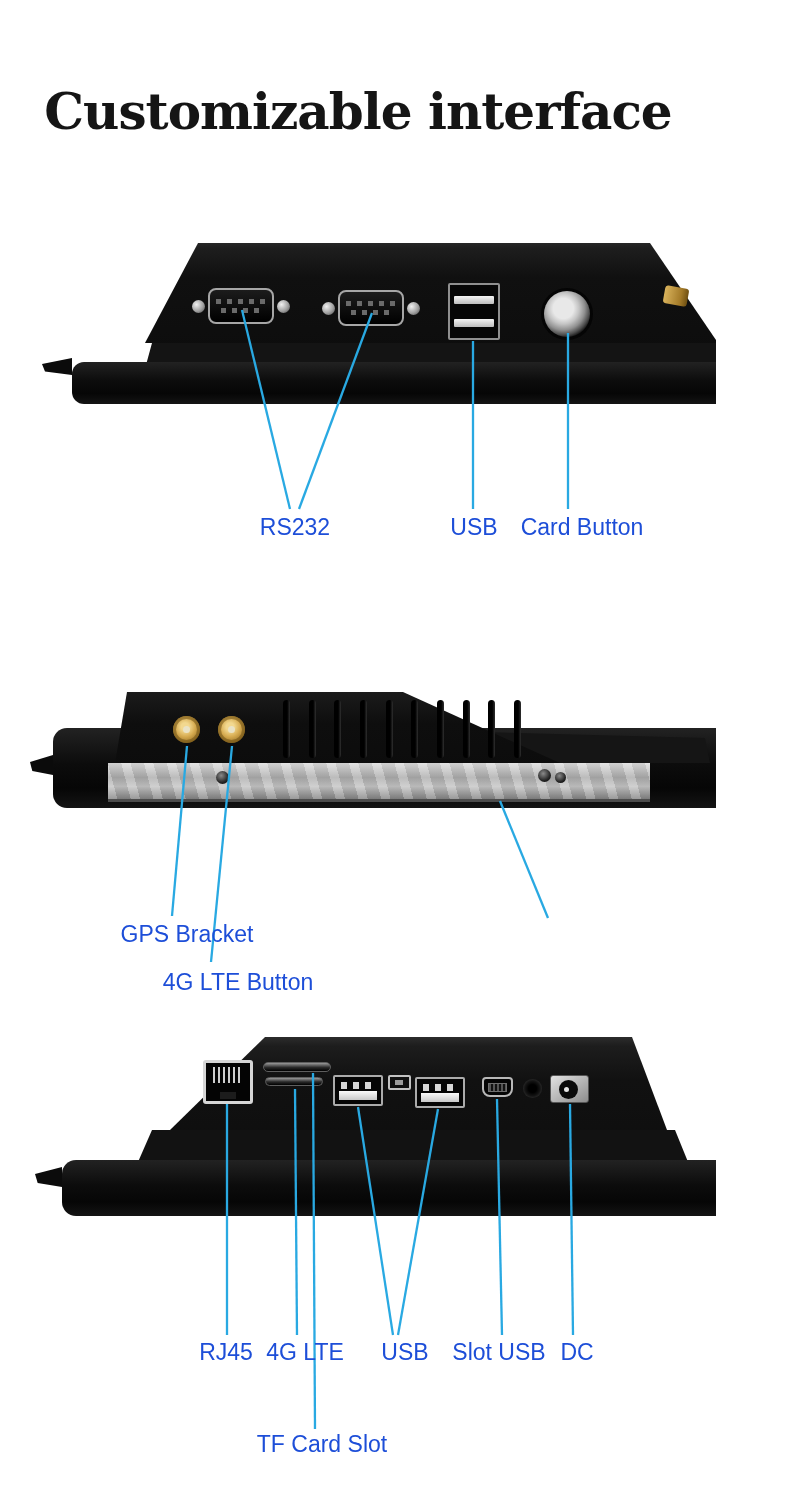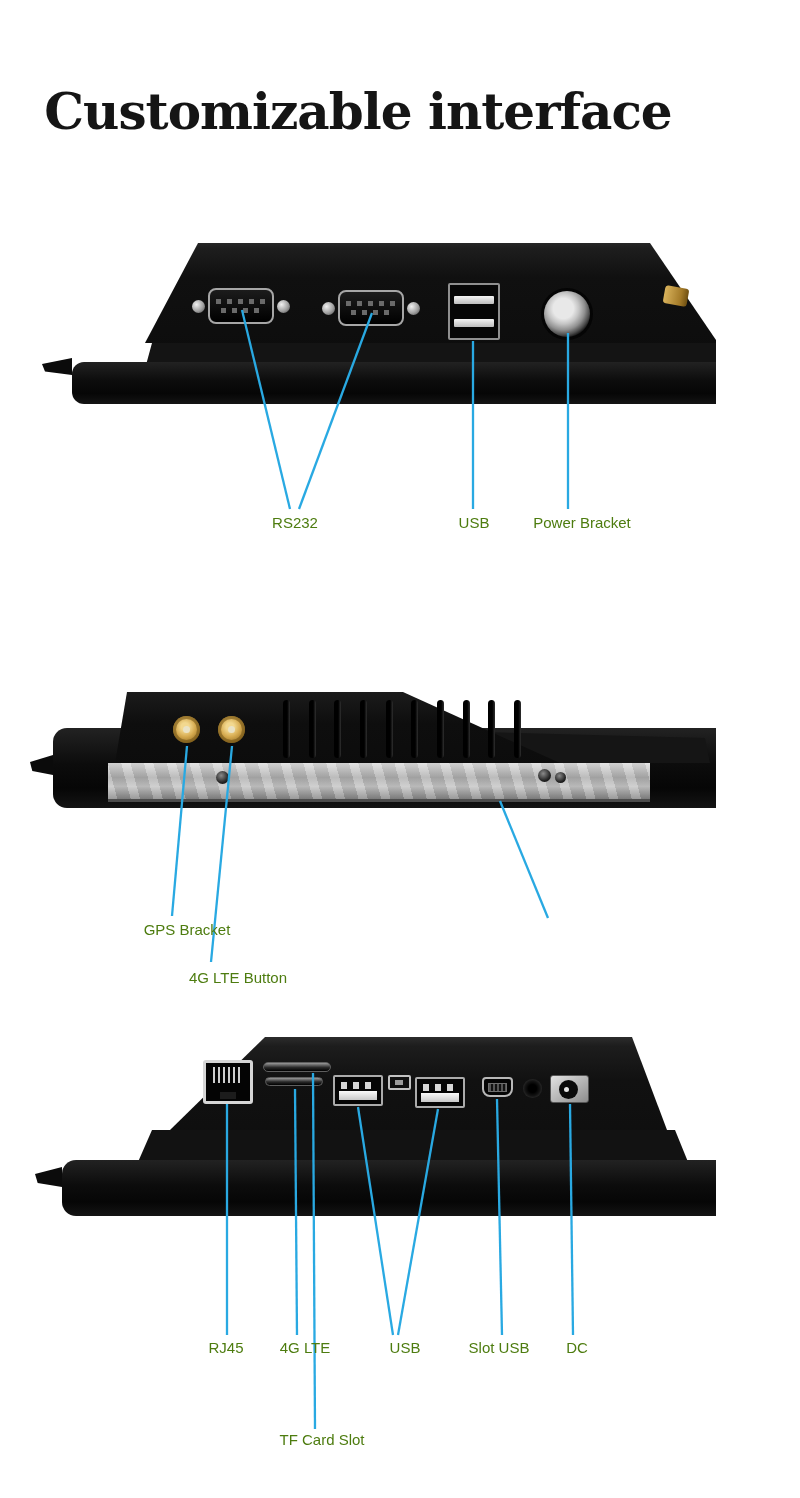--- a/index.html
+++ b/index.html
@@ -87,21 +87,21 @@
         background:radial-gradient(circle,#000 0 30%,#131313 55%,#2f2f2f 78%,#0a0a0a 100%);}
   .dcjack{position:absolute;width:39px;height:28px;border:1px solid #555;border-radius:3px;
         box-sizing:border-box;background:linear-gradient(145deg,#e2e2e2,#8d8d8d);}
   .dcjack::before{content:"";position:absolute;left:8px;top:4px;width:19px;height:19px;border-radius:50%;
         background:#0a0a0a;}
   .dcjack::after{content:"";position:absolute;left:13px;top:11px;width:5px;height:5px;border-radius:50%;
         background:#e6e6e6;}
   
   #callout-svg{position:absolute;left:0;top:0;z-index:5;pointer-events:none;}
   .callout-label{position:absolute;transform:translateX(-50%);z-index:6;white-space:nowrap;
-        font-size:15px;color:#4d7c0f;}
+        font-size:23px;color:#1d4ed8;}
 </style>
 </head>
 <body>
 
 <div class="canvas">
 
   <h1 class="title">Customizable interface</h1>
 
   <div class="device" style="left:40px;top:232px;width:720px;height:178px">
     <div class="boxface d1-box"></div>
@@ -190,21 +190,21 @@
       <line x1="295" y1="1089" x2="297" y2="1335" stroke="#29a9e2" stroke-width="2.3"></line>
       <line x1="313" y1="1073" x2="315" y2="1429" stroke="#29a9e2" stroke-width="2.3"></line>
       <line x1="358" y1="1107" x2="393" y2="1335" stroke="#29a9e2" stroke-width="2.3"></line>
       <line x1="438" y1="1109" x2="398" y2="1335" stroke="#29a9e2" stroke-width="2.3"></line>
       <line x1="497" y1="1099" x2="502" y2="1335" stroke="#29a9e2" stroke-width="2.3"></line>
       <line x1="570" y1="1104" x2="573" y2="1335" stroke="#29a9e2" stroke-width="2.3"></line>
     </svg>
 
   <span class="callout-label" style="left:295px;top:514px">RS232</span>
   <span class="callout-label" style="left:474px;top:514px">USB</span>
-  <span class="callout-label" style="left:582px;top:514px">Power Bracket</span>
+  <span class="callout-label" style="left:582px;top:514px">Card Button</span>
 
   <span class="callout-label" style="left:187px;top:921px">GPS Bracket</span>
   <span class="callout-label" style="left:238px;top:969px">4G LTE Button</span>
 
   <span class="callout-label" style="left:226px;top:1339px">RJ45</span>
   <span class="callout-label" style="left:305px;top:1339px">4G LTE</span>
   <span class="callout-label" style="left:405px;top:1339px">USB</span>
   <span class="callout-label" style="left:499px;top:1339px">Slot USB</span>
   <span class="callout-label" style="left:577px;top:1339px">DC</span>
   <span class="callout-label" style="left:322px;top:1431px">TF Card Slot</span>

